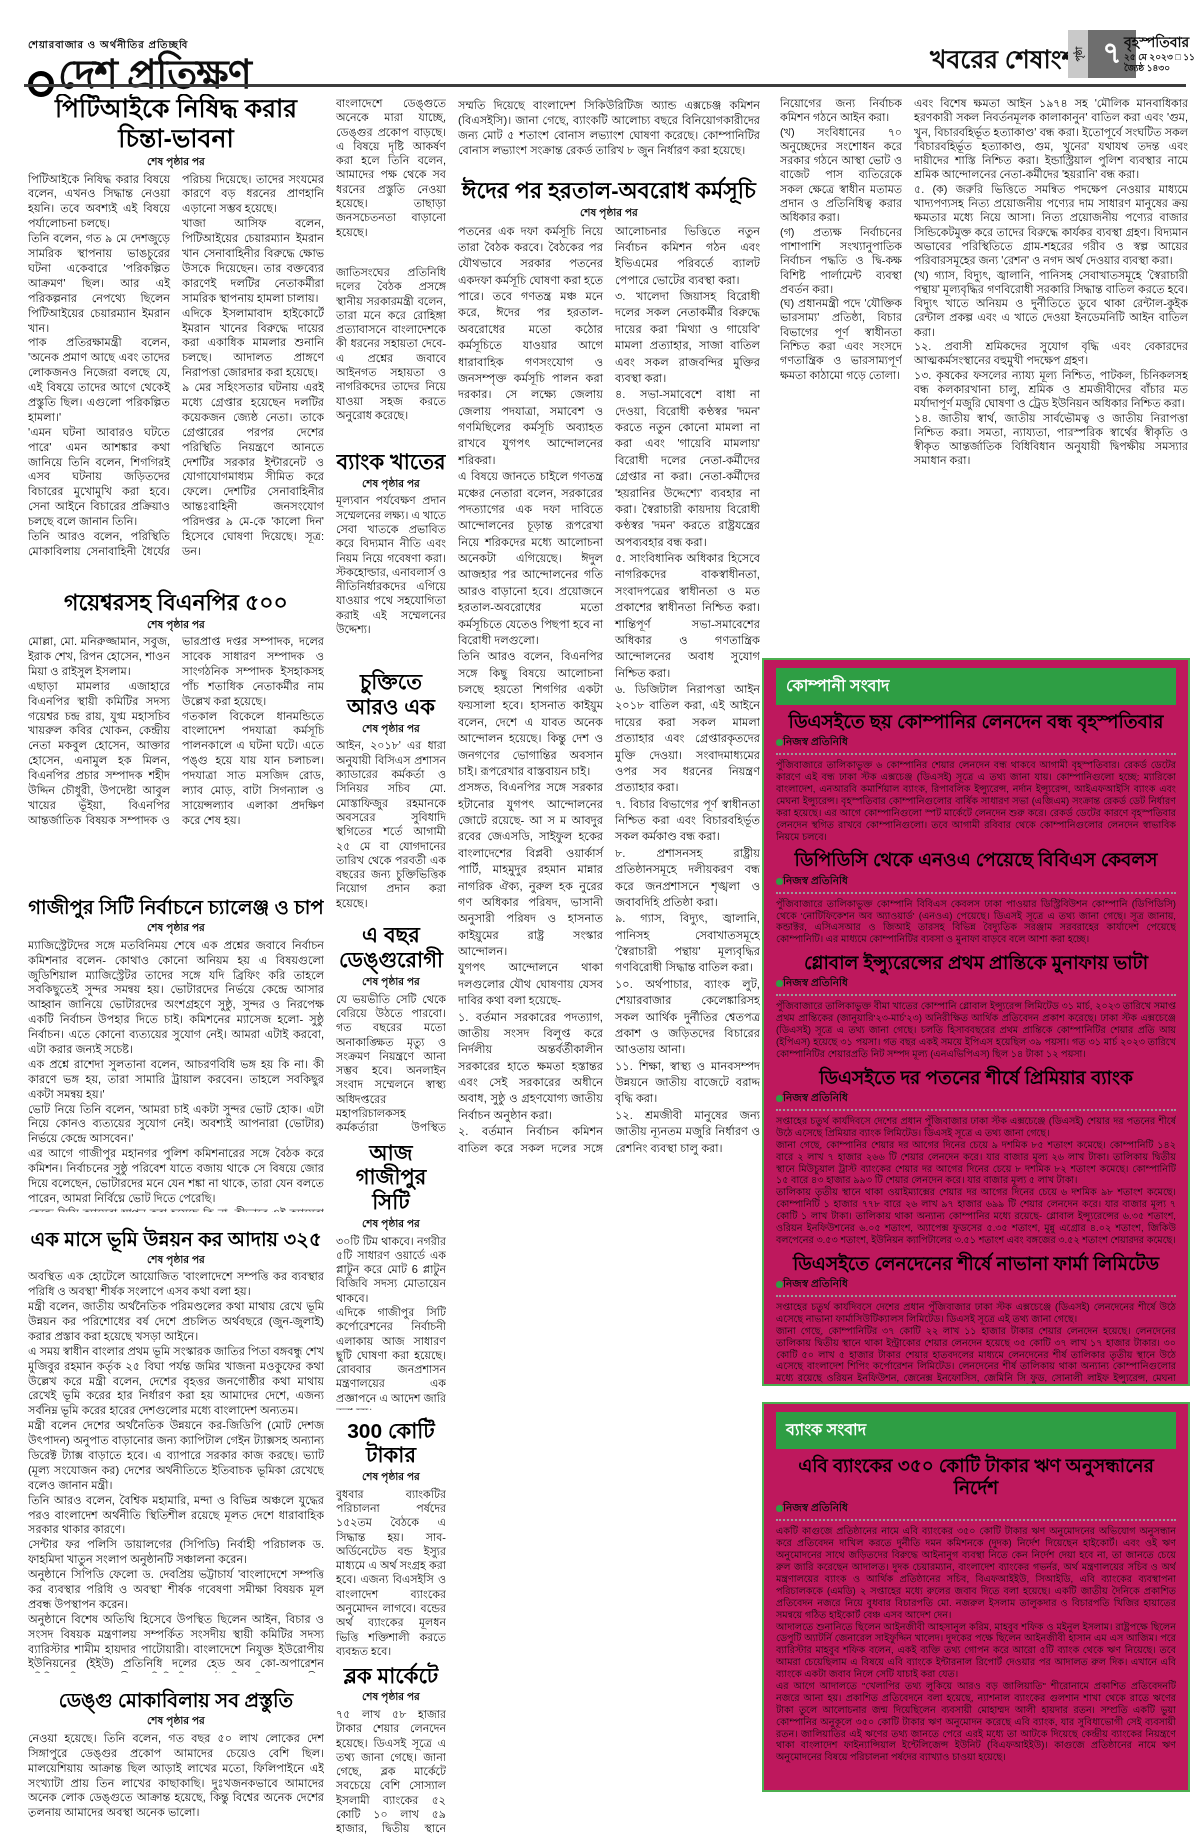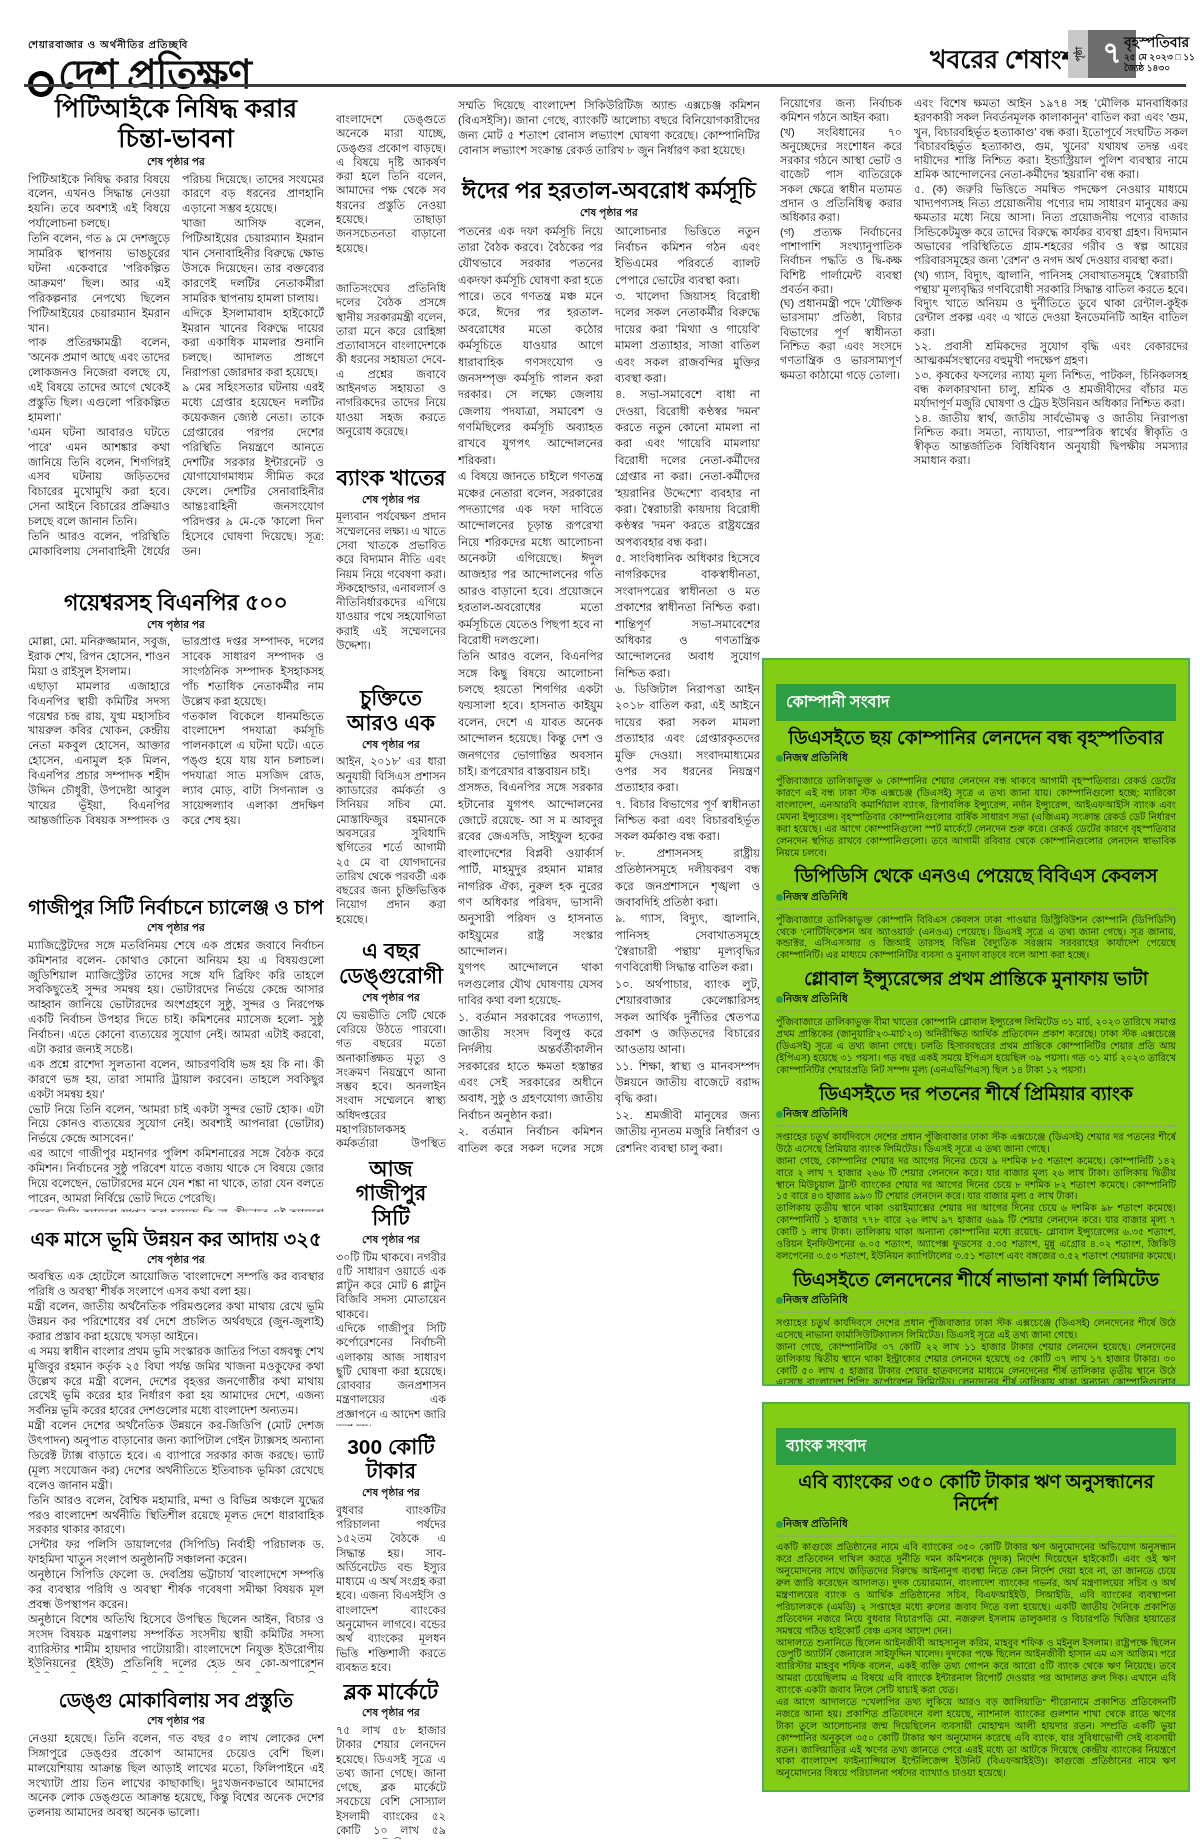--- a/index.html
+++ b/index.html
@@ -25,21 +25,21 @@
   .t11n{font-size:11px;line-height:1.3;}
   .t115{font-size:11.3px;line-height:1.45;}
   .c2{column-count:2;column-gap:12px;}
   .h26{font-size:25px;}
   .h23{font-size:22px;}
   .h20{font-size:19.5px;}
   .stack-item{margin-bottom:9px;}
   .stack-item .hd{font-size:21px;}
   .stack-item .jt{font-size:11px;line-height:1.3;}
   
-  .newsbox{border:2px solid #4caf50;background:#84cc16;padding:24px 12px 6px 12px;box-sizing:border-box;overflow:hidden;}
+  .newsbox{border:2px solid #4caf50;background:#be185d;padding:8px 12px 6px 12px;box-sizing:border-box;overflow:hidden;}
   .boxbar{background:#2e9e44;color:#fff;font-weight:bold;font-size:16px;padding:5px 10px;margin-bottom:6px;}
   .box-article{margin-bottom:7px;}
   .box-head{text-align:center;font-weight:bold;font-size:18.5px;line-height:1.2;color:#000;margin:2px 0 1px;}
   .byline{font-weight:bold;font-size:10.5px;margin:1px 0 2px;display:flex;align-items:center;}
   .byline .dot{width:7px;height:7px;border-radius:50%;background:#2e9e44;display:inline-block;}
   .dotrule{border-top:2px dotted #9a9a9a;margin:2px 0 4px;}
   .box-body{font-size:9.6px;line-height:1.24;text-align:justify;white-space:pre-line;overflow:hidden;}
 </style>
 </head>
 <body>
@@ -119,21 +119,21 @@
     <div class="hd h20">ডেঙ্গু মোকাবিলায় সব প্রস্তুতি</div>
     <div class="sub">শেষ পৃষ্ঠার পর</div>
     <div class="jt t11" style="height:86px;">নেওয়া হয়েছে। তিনি বলেন, গত বছর ৫০ লাখ লোকের দেশ সিঙ্গাপুরে ডেঙ্গুর প্রকোপ আমাদের চেয়েও বেশি ছিল। মালয়েশিয়ায় আক্রান্ত ছিল আড়াই লাখের মতো, ফিলিপাইনে এই সংখ্যাটা প্রায় তিন লাখের কাছাকাছি। দুঃখজনকভাবে আমাদের অনেক লোক ডেঙ্গুতে আক্রান্ত হয়েছে, কিন্তু বিশ্বের অনেক দেশের তুলনায় আমাদের অবস্থা অনেক ভালো।</div>
   </div>
 
 </div>
 
 <div class="abs" style="left:336px;top:96px;width:110px;height:1743px;overflow:hidden;">
 
   <div class="stack-item">
-    <div class="jt" style="height:160px;margin-top:16px;">বাংলাদেশে ডেঙ্গুতে অনেকে মারা যাচ্ছে, ডেঙ্গুর প্রকোপ বাড়ছে। এ বিষয়ে দৃষ্টি আকর্ষণ করা হলে তিনি বলেন, আমাদের পক্ষ থেকে সব ধরনের প্রস্তুতি নেওয়া হয়েছে। তাছাড়া জনসচেতনতা বাড়ানো হয়েছে।</div>
+    <div class="jt" style="height:160px;">বাংলাদেশে ডেঙ্গুতে অনেকে মারা যাচ্ছে, ডেঙ্গুর প্রকোপ বাড়ছে। এ বিষয়ে দৃষ্টি আকর্ষণ করা হলে তিনি বলেন, আমাদের পক্ষ থেকে সব ধরনের প্রস্তুতি নেওয়া হয়েছে। তাছাড়া জনসচেতনতা বাড়ানো হয়েছে।</div>
   </div>
   <div class="stack-item">
     <div class="jt" style="height:176px;">জাতিসংঘের প্রতিনিধি দলের বৈঠক প্রসঙ্গে স্থানীয় সরকারমন্ত্রী বলেন, তারা মনে করে রোহিঙ্গা প্রত্যাবাসনে বাংলাদেশকে কী ধরনের সহায়তা দেবে- এ প্রশ্নের জবাবে আইনগত সহায়তা ও নাগরিকদের তাদের নিয়ে যাওয়া সহজ করতে অনুরোধ করেছে।</div>
   </div>
 
   <div class="stack-item">
     <div class="hd">ব্যাংক খাতের</div>
     <div class="sub">শেষ পৃষ্ঠার পর</div>
     <div class="jt" style="height:168px;">মূল্যবান পর্যবেক্ষণ প্রদান সম্মেলনের লক্ষ্য। এ খাতে সেবা খাতকে প্রভাবিত করে বিদ্যমান নীতি এবং নিয়ম নিয়ে গবেষণা করা। স্টকহোল্ডার, এনাবলার্স ও নীতিনির্ধারকদের এগিয়ে যাওয়ার পথে সহযোগিতা করাই এই সম্মেলনের উদ্দেশ্য।</div>
   </div>

